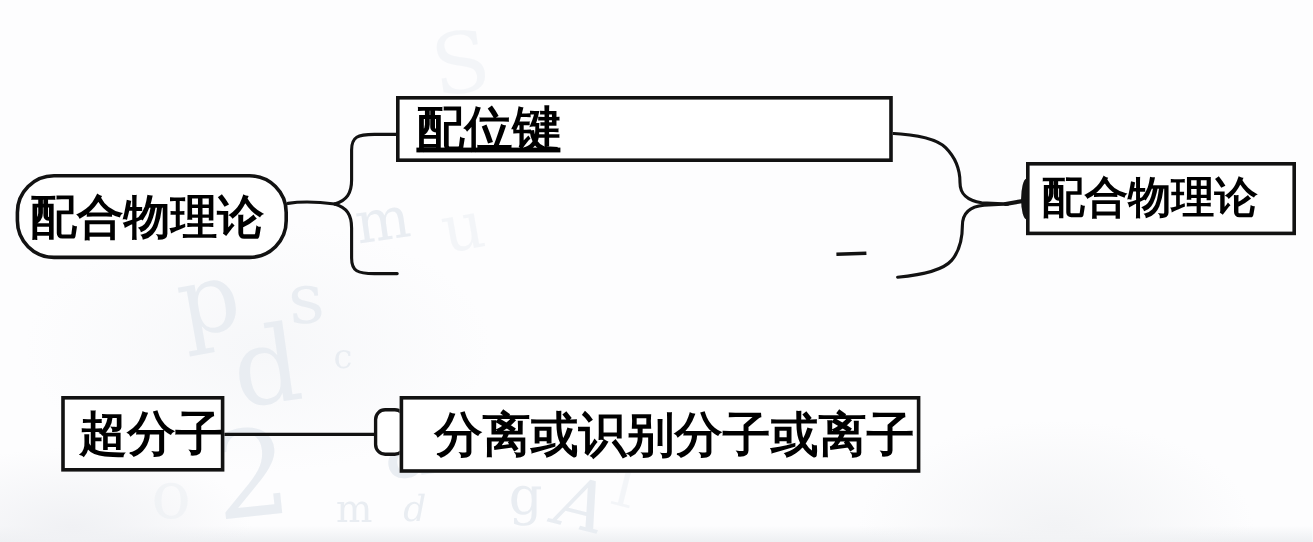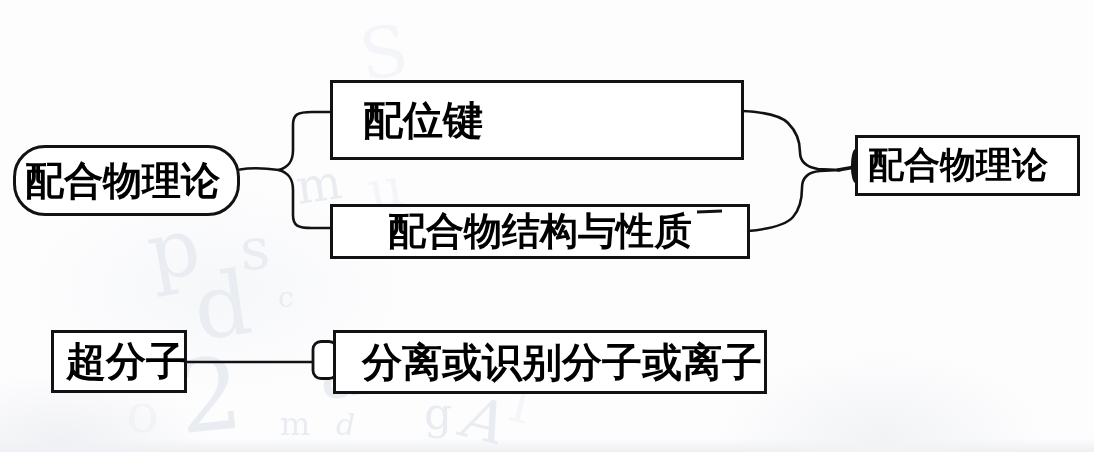--- a/index.html
+++ b/index.html
@@ -105,27 +105,24 @@
     <ellipse class="blob" cx="855.5" cy="166" rx="4.6" ry="17"></ellipse>
 
     <path class="line" d="M 187 362 L 314 362"></path>
     <rect class="bracket" x="313" y="341.5" width="24" height="37" rx="8"></rect>
   </svg>
 
   <div class="node rounded" style="left:13px;top:145px;width:227px;height:71px;font-size:39px;padding-left:9px;">
     <span>配合物理论</span>
   </div>
 
-  <div class="node" style="left:330px;top:80px;width:414px;height:80px;font-size:40px;padding-left:30px;">
+  <div class="node" style="left:330px;top:80px;width:414px;height:55px;font-size:40px;padding-left:14px;text-decoration:underline;">
     <span>配位键</span>
   </div>
 
-  <div class="node center" style="left:330px;top:204px;width:420px;height:55px;font-size:38px;">
-    <span>配合物结构与性质</span>
-  </div>
 
   <div class="node" style="left:855px;top:135px;width:225px;height:61px;font-size:36px;padding-left:10px;">
     <span>配合物理论</span>
   </div>
 
   <div class="node" style="left:51px;top:330px;width:136px;height:63px;font-size:40px;padding-left:12px;">
     <span>超分子</span>
   </div>
 
   <div class="node" style="left:333px;top:330px;width:434px;height:64px;font-size:40px;padding-left:26px;">

